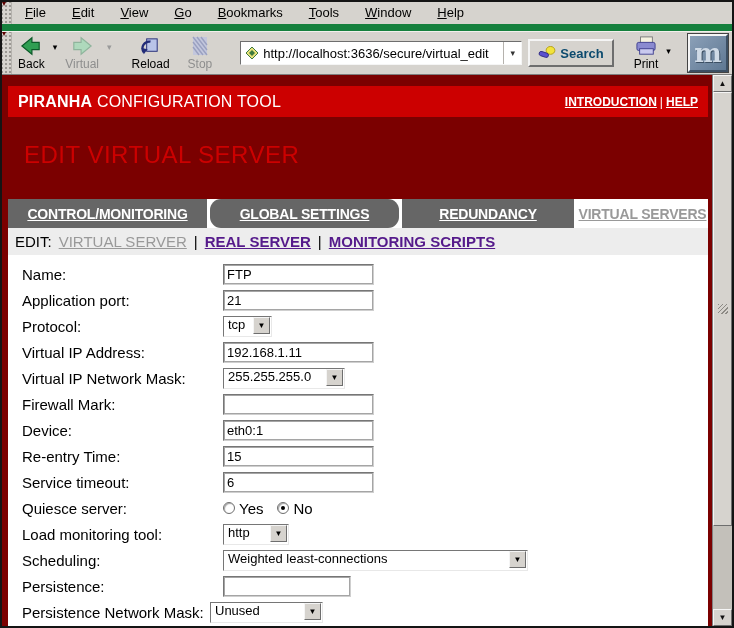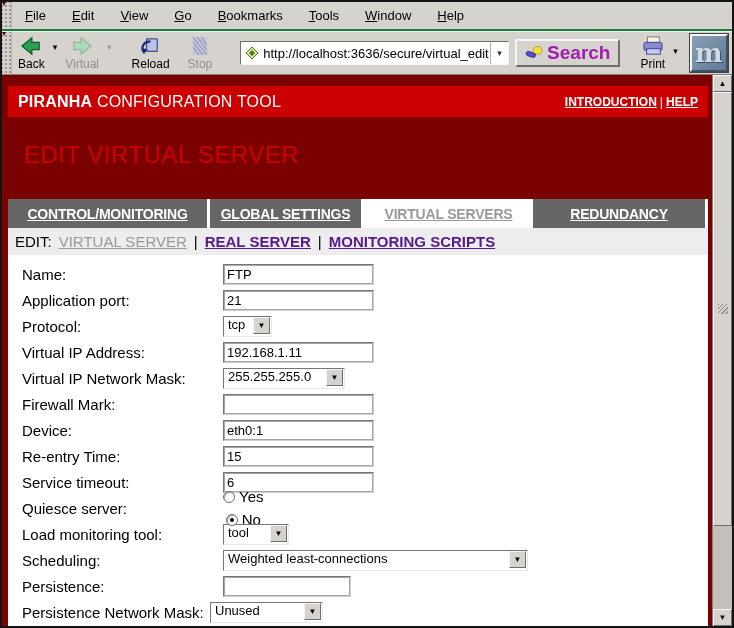--- a/index.html
+++ b/index.html
@@ -9,21 +9,21 @@
     border: 2px solid #141414;
     background: #d6d3ce;
     display: flex; flex-direction: column;
     overflow: hidden;
   }
   
   .menubar {
     height: 29px; flex: 0 0 29px;
     display: flex; align-items: center;
     background: #d6d3ce;
-    border-bottom: 2px solid #15803d;
+    border-bottom: 7px solid #15803d;
   }
   .grippy {
     width: 10px; height: 100%;
     border-right: 1px solid #b5b2ad;
     background-image: radial-gradient(#9b9893 26%, transparent 27%);
     background-size: 4px 4px;
     background-position: 2px 6px;
     position: relative; flex: 0 0 10px;
   }
   .grippy::before {
@@ -65,21 +65,21 @@
   }
   .url-drop {
     width: 18px; height: 22px; display:flex; align-items:center; justify-content:center;
     border-left: 1px solid #b5b2ad; font-size: 9px; color:#333;
   }
   .searchbtn {
     display: flex; align-items: center; gap: 4px;
     height: 28px; padding: 0 8px;
     background: #d6d3ce;
     border: 2px solid; border-color: #f5f5f5 #6e6e6e #6e6e6e #f5f5f5;
-    font-size: 19px; font-weight: bold; color: #a21caf;
+    font-size: 13px; font-weight: bold; color: #0c4a6e;
   }
   .printgrp { display: flex; align-items: flex-start; margin-left: 14px; }
   .logo {
     width: 40px; height: 38px; margin-left: 10px; margin-right: 4px;
     background: linear-gradient(135deg,#8ba0b8,#5f7893);
     border: 2px solid; border-color: #f5f5f5 #3c4f63 #3c4f63 #f5f5f5;
     outline: 1px solid #444;
     display: flex; align-items: center; justify-content: center;
     color: #cfdae6; font-size: 26px; font-weight: bold;
     font-family: "DejaVu Serif", serif;
@@ -111,21 +111,21 @@
     display: flex; flex-direction: column;
   }
   
   .tabs { display: flex; height: 29px; flex: 0 0 29px; background: #fff; }
   .tab {
     background: #666666; color: #fff;
     font-size: 14px; font-weight: bold; text-decoration: underline;
     display: flex; align-items: center; justify-content: center;
     margin-right: 3px; cursor: pointer; letter-spacing: -0.2px;
   }
-  .tab-1 { width: 199px; } .tab-2 { width: 151px; } .tab-3 { width: 172px; }
+  .tab-1 { width: 199px; } .tab-2 { width: 189px; border-radius: 11px; } .tab-3 { width: 172px; }
   .tab.active {
     background: #fff; color: #999999; flex: 1; margin-right: 0;
   }
   
   .subnav {
     height: 27px; flex: 0 0 27px; background: #ededed;
     display: flex; align-items: center; gap: 7px;
     padding-left: 7px; font-size: 15px; color: #000;
   }
   .subnav .current { color: #999999; text-decoration: underline; }
@@ -148,21 +148,21 @@
   .combo-value { flex: 1; font-size: 13px; padding: 0 4px; white-space: nowrap; overflow: hidden; }
   .combo-btn {
     width: 17px; height: 17px; margin-right: 1px; flex: 0 0 17px;
     background: #d6d3ce;
     border: 1px solid; border-color: #f5f5f5 #6e6e6e #6e6e6e #f5f5f5;
     display: flex; align-items: center; justify-content: center;
     font-size: 8px; color: #000;
   }
   .cw47 { width: 49px; } .cw122 { width: 122px; } .cw66 { width: 66px; }
   .cw305 { width: 305px; } .cw113 { width: 113px; }
-  .radio-grp { display: flex; align-items: center; gap: 6px; font-size: 15px; flex-direction: column; }
+  .radio-grp { display: flex; align-items: center; gap: 6px; font-size: 15px; }
   .rb {
     width: 12px; height: 12px; border-radius: 50%;
     border: 1px solid #6e6e6e;
     background: #fff;
     box-shadow: inset 1px 1px 1px rgba(0,0,0,.35);
     display: inline-block; margin-right: 4px;
   }
   .rb.checked { position: relative; }
   .rb.checked::after {
     content: ""; position: absolute; left: 3px; top: 3px;
@@ -303,22 +303,22 @@
         </span>
       </div>
 
       <div class="pagetitle">EDIT VIRTUAL SERVER</div>
 
       <div class="whitebox">
 
         <div class="tabs">
           <div class="tab tab-1">CONTROL/MONITORING</div>
           <div class="tab tab-2">GLOBAL SETTINGS</div>
+          <div class="tab tab-3">REDUNDANCY</div>
           <div class="tab active">VIRTUAL SERVERS</div>
-          <div class="tab tab-3">REDUNDANCY</div>
         </div>
 
         <div class="subnav">
           <span>EDIT:</span>
           <span class="current">VIRTUAL SERVER</span>
           <span class="sep">|</span>
           <a>REAL SERVER</a>
           <span class="sep">|</span>
           <a>MONITORING SCRIPTS</a>
         </div>
@@ -386,21 +386,21 @@
               <span class="radio">
                 <span class="rb checked"></span>
                 <span>No</span>
               </span>
             </div>
           </div>
 
           <div class="frow">
             <div class="flabel">Load monitoring tool:</div>
             <div class="combo cw66">
-              <span class="combo-value">tool</span>
+              <span class="combo-value">http</span>
               <span class="combo-btn">▼</span>
             </div>
           </div>
 
           <div class="frow">
             <div class="flabel">Scheduling:</div>
             <div class="combo cw305">
               <span class="combo-value">Weighted least-connections</span>
               <span class="combo-btn">▼</span>
             </div>

